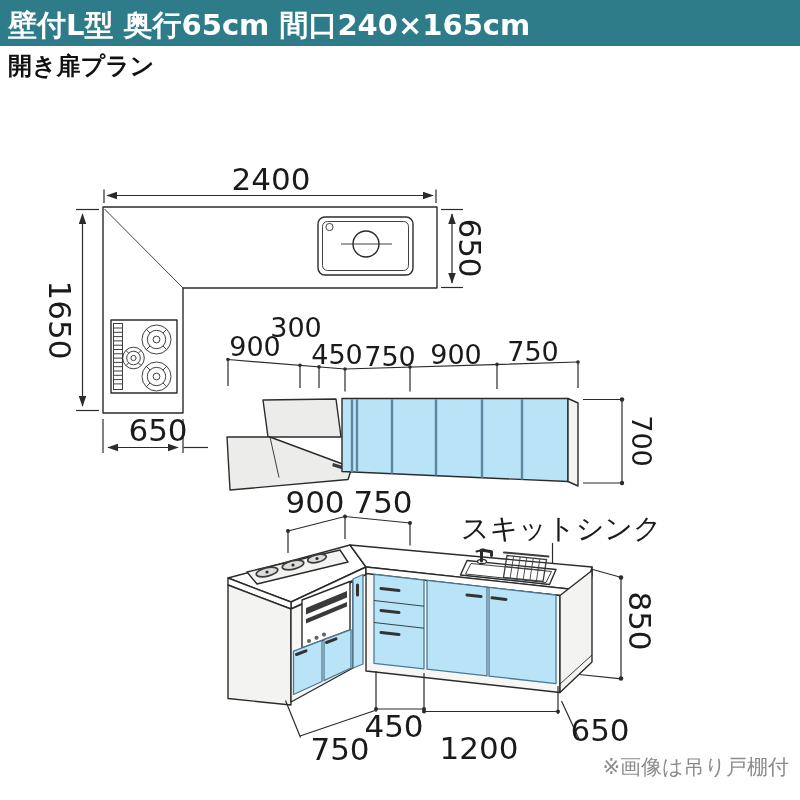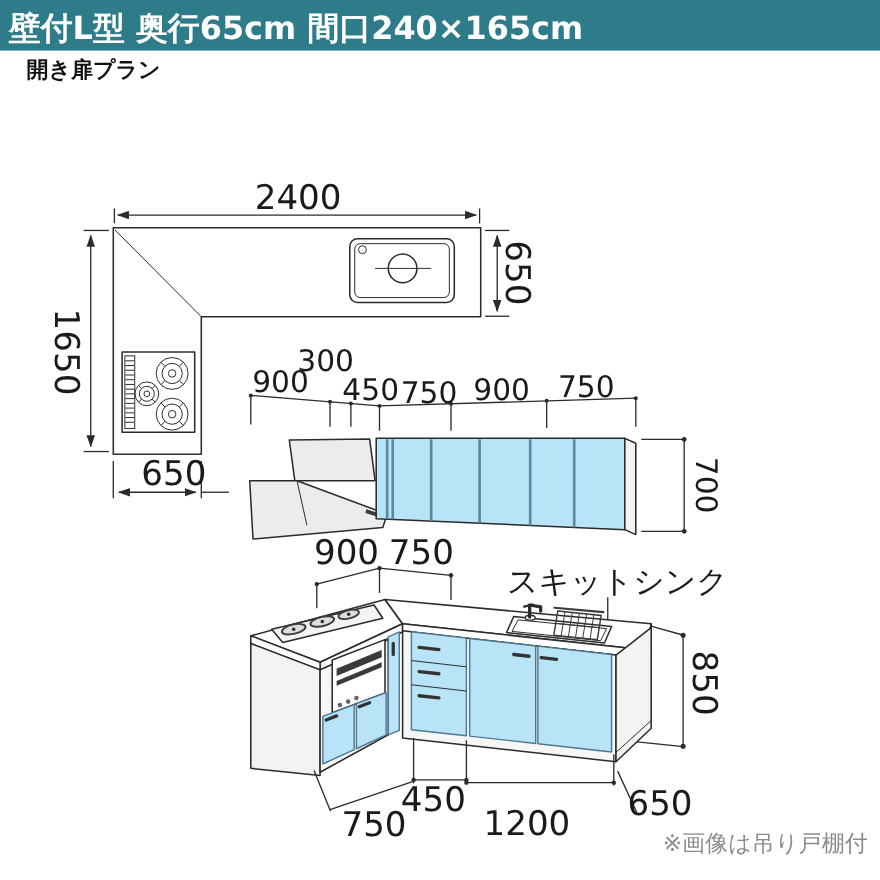--- a/index.html
+++ b/index.html
@@ -1,19 +1,19 @@
 <!DOCTYPE html>
 <html><head>
 <meta charset="utf-8">
 <style>
   html,body{margin:0;padding:0;background:#ffffff;width:800px;height:800px;overflow:hidden;}
   body{font-family:"DejaVu Sans","Liberation Sans",sans-serif;position:relative;}
   .header-bar{position:absolute;left:0;top:0;width:800px;height:46px;background:#2e7c8a;display:flex;align-items:flex-end;}
   .header-bar .t{color:#ffffff;font-size:29px;font-weight:bold;padding-left:8px;letter-spacing:0px;white-space:nowrap;}
-  .subtitle{position:absolute;left:24px;top:50px;font-size:20px;font-weight:bold;color:#111111;}
+  .subtitle{position:absolute;left:8px;top:50px;font-size:24px;font-weight:bold;color:#111111;}
   svg{position:absolute;left:0;top:0;}
   
   .o{stroke:#2b2b2b;stroke-width:1.4;fill:none;stroke-linejoin:round;stroke-linecap:round;}
   .thin{stroke:#2b2b2b;stroke-width:0.9;fill:none;}
   .fw{fill:#ffffff;stroke:#2b2b2b;stroke-width:1.4;stroke-linejoin:round;}
   .fp{fill:#f3f3f1;stroke:#2b2b2b;stroke-width:1.4;stroke-linejoin:round;}
   .fp2{fill:#f6f6f4;stroke:#2b2b2b;stroke-width:1.4;stroke-linejoin:round;}
   .fg{fill:#ececea;stroke:#2b2b2b;stroke-width:1.4;stroke-linejoin:round;}
   .fb{fill:#b9e4f8;stroke:#2b2b2b;stroke-width:1.4;stroke-linejoin:round;}
   .fb2{fill:#b9e4f8;stroke:#4d7a93;stroke-width:1.3;stroke-linejoin:round;}

